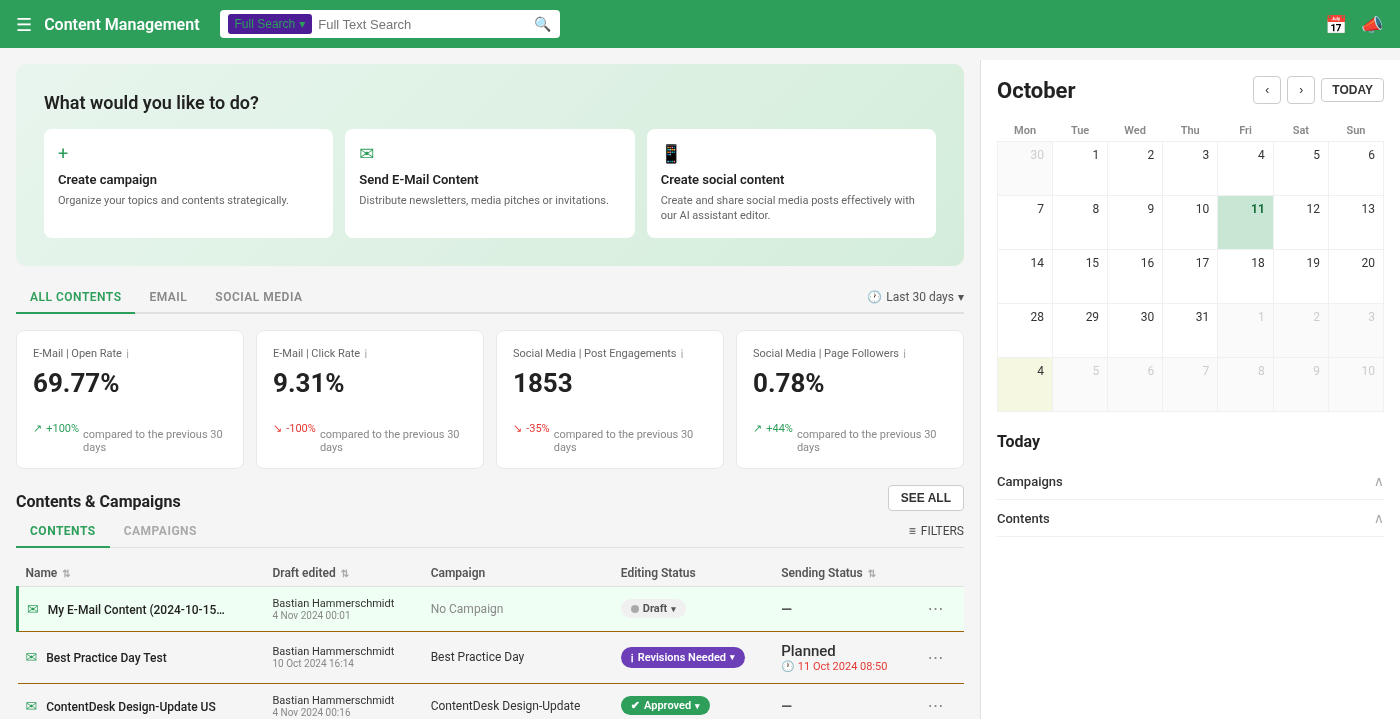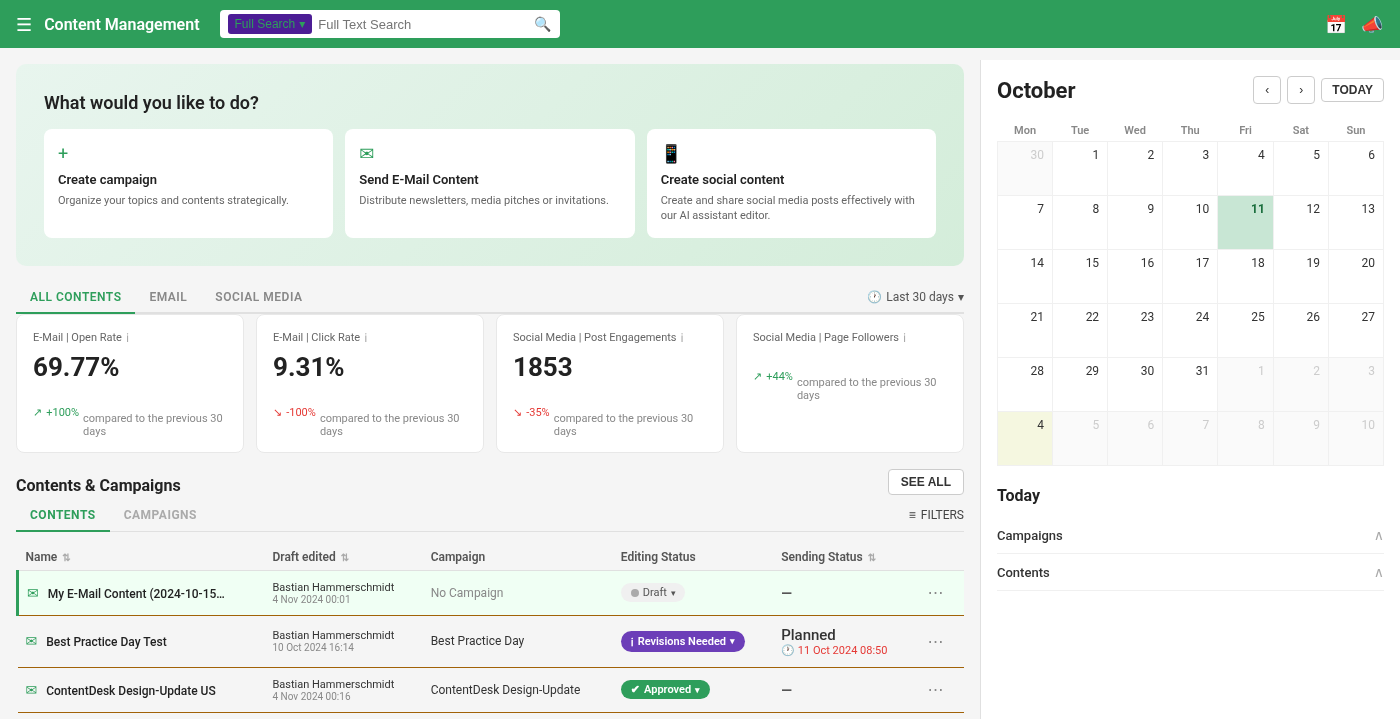--- a/index.html
+++ b/index.html
@@ -57,21 +57,21 @@
       border-radius: 8px;
       padding: 14px;
       flex: 1;
       cursor: pointer;
     }
     .action-card-icon { font-size: 18px; color: #2e9e5b; margin-bottom: 8px; }
     .action-card-title { font-weight: 600; font-size: 13px; color: #222; margin-bottom: 6px; }
     .action-card-desc { font-size: 11px; color: #666; line-height: 1.4; }
 
     
-    .tabs-row { display: flex; align-items: center; gap: 0; border-bottom: 2px solid #e0e0e0; }
+    .tabs-row { display: flex; align-items: center; gap: 0; margin-bottom: 16px; border-bottom: 2px solid #e0e0e0; }
     .tab-item {
       padding: 8px 14px;
       font-size: 12px;
       font-weight: 600;
       color: #888;
       cursor: pointer;
       border-bottom: 2px solid transparent;
       margin-bottom: -2px;
       letter-spacing: 0.5px;
     }
@@ -144,21 +144,21 @@
     .row-icon { color: #2e9e5b; font-size: 14px; margin-right: 6px; }
     .row-name { font-weight: 500; color: #222; font-size: 12px; }
     .row-editor { font-size: 11px; color: #333; }
     .row-date { font-size: 10px; color: #888; }
     .campaign-cell { font-size: 12px; color: #333; }
     .no-campaign { color: #888; }
 
     .badge-draft {
       display: inline-flex; align-items: center; gap: 4px;
       background: #f0f0f0; border-radius: 20px;
-      padding: 3px 10px; font-size: 11px; color: #555; font-weight: 400;
+      padding: 3px 10px; font-size: 11px; color: #555; font-weight: 700;
     }
     .badge-draft-dot { width: 8px; height: 8px; background: #aaa; border-radius: 50%; }
     .badge-revisions {
       display: inline-flex; align-items: center; gap: 4px;
       background: #6c3eb8; border-radius: 20px;
       padding: 3px 10px; font-size: 11px; color: white; font-weight: 600;
     }
     .badge-approved {
       display: inline-flex; align-items: center; gap: 4px;
       background: #2e9e5b; border-radius: 20px;
@@ -304,20 +304,21 @@
           <span>↘</span>
           <span>-35%</span>
           <span class="stat-change-label">compared to the previous 30 days</span>
         </div>
       </div>
       <div class="stat-card">
         <div class="stat-label">
           <span>Social Media | Page Followers</span>
           <span class="stat-label-info">ℹ</span>
         </div>
+        <div class="stat-value">0.78%</div>
         <div class="stat-change up">
           <span>↗</span>
           <span>+44%</span>
           <span class="stat-change-label">compared to the previous 30 days</span>
         </div>
       </div>
     </div>
 
     <div class="section-header">
       <span class="section-title">Contents &amp; Campaigns</span>
@@ -484,29 +485,20 @@
           <tr>
             <td>14</td>
             <td>15</td>
             <td>16</td>
             <td>17</td>
             <td>18</td>
             <td>19</td>
             <td>20</td>
           </tr>
           <tr>
-            <td>21</td>
-            <td>22</td>
-            <td>23</td>
-            <td>24</td>
-            <td>25</td>
-            <td>26</td>
-            <td>27</td>
-          </tr>
-          <tr>
             <td>28</td>
             <td>29</td>
             <td>30</td>
             <td>31</td>
             <td class="other-month">1</td>
             <td class="other-month">2</td>
             <td class="other-month">3</td>
           </tr>
           <tr>
             <td class="highlighted">4</td>

